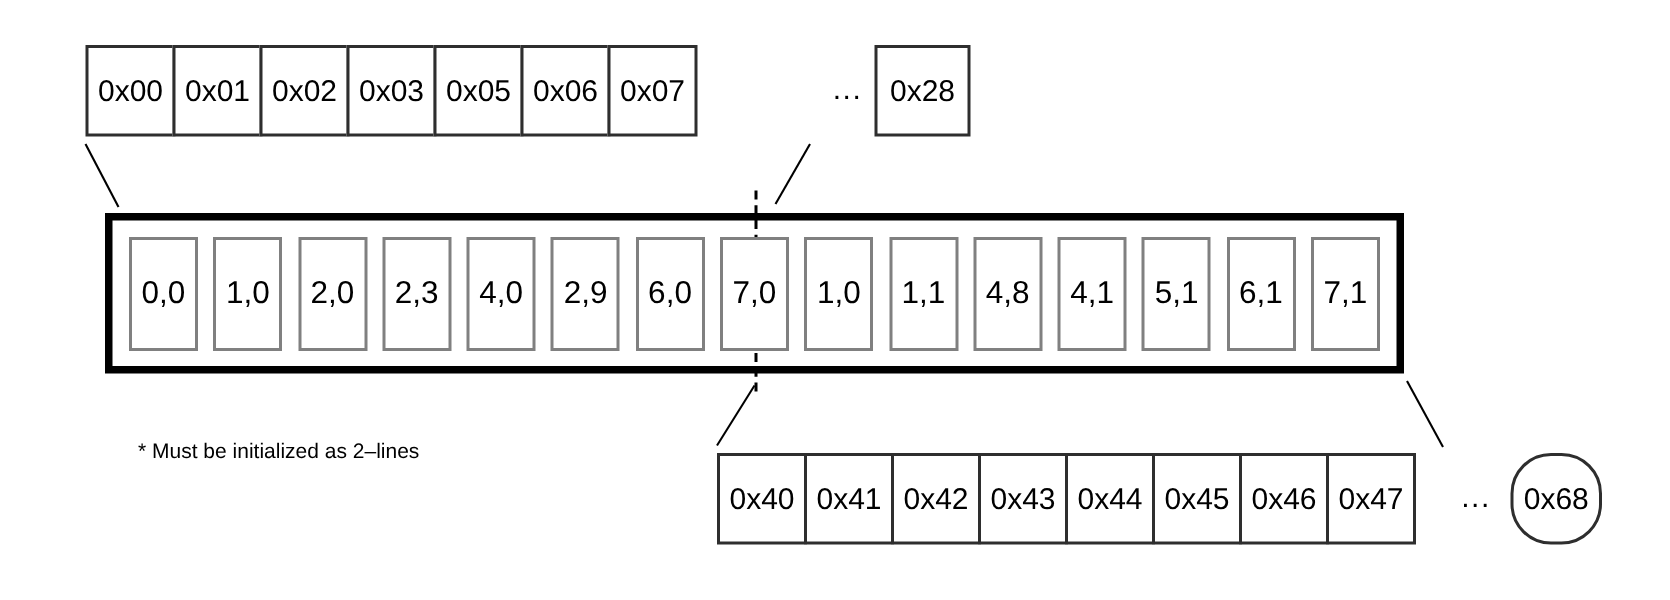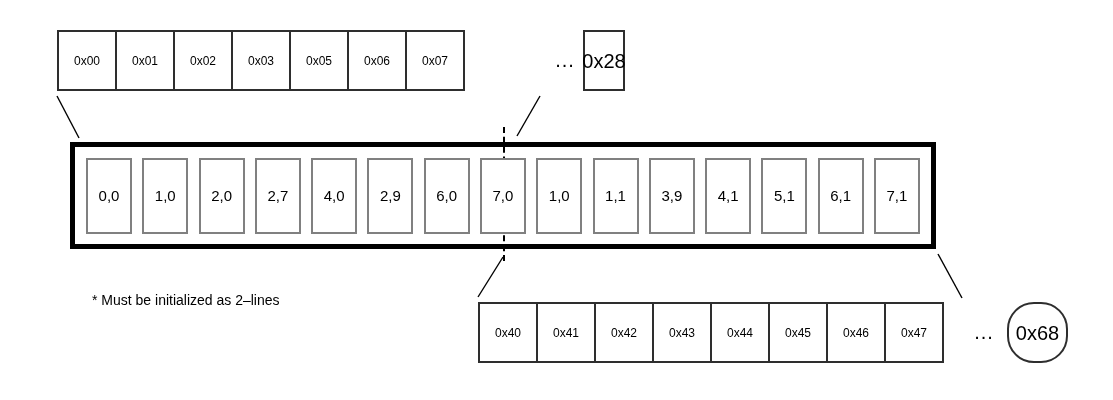--- a/index.html
+++ b/index.html
@@ -6,45 +6,45 @@
   .stage {
     position:relative; width:1113px; height:400px; background:#ffffff;
     font-family:"Liberation Sans", sans-serif; color:#000; overflow:hidden;
   }
   
   .addr-row { position:absolute; display:flex; }
   .addr-cell {
     width:60px; height:61px; box-sizing:border-box;
     border:2px solid #2e2e2e; margin-left:-2px; background:#fff;
     display:flex; align-items:center; justify-content:center;
-    font-size:12px; line-height:1;
+    font-size:20px; line-height:1;
   }
   .addr-cell:first-child { margin-left:0; }
   .tail-box {
-    position:absolute; width:42px; height:61px; box-sizing:border-box;
+    position:absolute; width:64px; height:61px; box-sizing:border-box;
     border:2px solid #2e2e2e; background:#fff;
     display:flex; align-items:center; justify-content:center;
     font-size:20px; line-height:1;
   }
   .ellipsis {
     position:absolute; display:flex; align-items:center; justify-content:center;
     font-size:20px; letter-spacing:1px; height:61px; width:36px;
   }
   
   .buffer-box {
     position:absolute; left:70px; top:142px; width:866px; height:107px;
     box-sizing:border-box; border:5px solid #000000; background:transparent;
     display:flex; align-items:center; justify-content:space-between;
     padding:0 11px;
   }
   .buffer-cell {
     width:46px; height:76px; box-sizing:border-box;
     border:2px solid #808080; background:#ffffff;
     display:flex; align-items:center; justify-content:center;
-    font-size:15px; line-height:1;
+    font-size:21px; line-height:1;
   }
   .dashed-line {
     position:absolute; left:503px; top:127px; height:134px; width:0;
     border-left:2px dashed #000000; z-index:0;
   }
   .buffer-box { z-index:1; }
   .connector-svg { position:absolute; left:0; top:0; width:1113px; height:400px; pointer-events:none; }
   .footnote {
     position:absolute; left:92px; top:293px; font-size:14px; line-height:1.1;
     white-space:nowrap;
@@ -73,28 +73,28 @@
     <div class="addr-cell">0x06</div>
     <div class="addr-cell">0x07</div>
   </div>
   <div class="ellipsis" style="left:547px; top:30px;">...</div>
   <div class="tail-box" style="left:583px; top:30px;">0x28</div>
 
   <div class="buffer-box">
     <div class="buffer-cell">0,0</div>
     <div class="buffer-cell">1,0</div>
     <div class="buffer-cell">2,0</div>
-    <div class="buffer-cell">2,7</div>
+    <div class="buffer-cell">2,3</div>
     <div class="buffer-cell">4,0</div>
     <div class="buffer-cell">2,9</div>
     <div class="buffer-cell">6,0</div>
     <div class="buffer-cell">7,0</div>
     <div class="buffer-cell">1,0</div>
     <div class="buffer-cell">1,1</div>
-    <div class="buffer-cell">3,9</div>
+    <div class="buffer-cell">4,8</div>
     <div class="buffer-cell">4,1</div>
     <div class="buffer-cell">5,1</div>
     <div class="buffer-cell">6,1</div>
     <div class="buffer-cell">7,1</div>
   </div>
 
   <div class="footnote">* Must be initialized as 2–lines</div>
 
   <div class="addr-row" style="left:478px; top:302px;">
     <div class="addr-cell">0x40</div>

